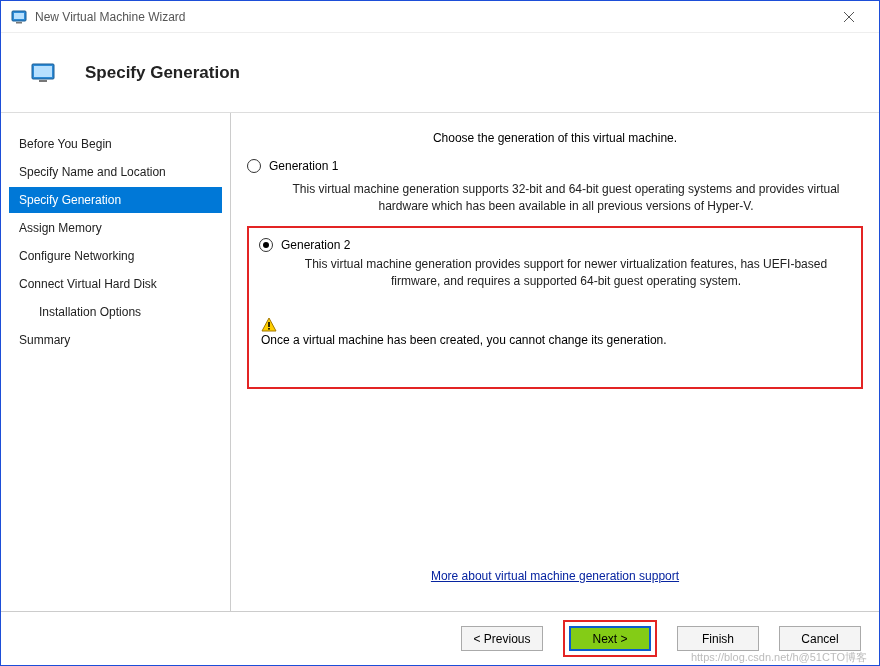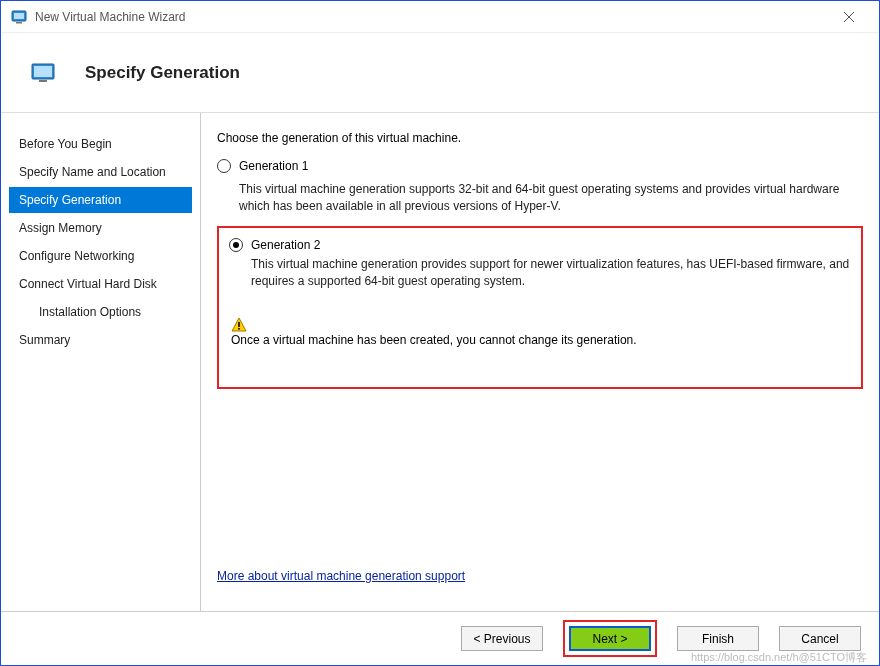--- a/index.html
+++ b/index.html
@@ -54,21 +54,21 @@
 
     
     .body {
       flex: 1;
       display: flex;
       min-height: 0;
     }
 
     
     .sidebar {
-      width: 200px;
+      width: 230px;
       padding: 18px 8px;
       border-right: 1px solid #ccc;
     }
     .sidebar .step {
       padding: 6px 10px;
       margin-bottom: 2px;
       color: #222;
       cursor: pointer;
     }
     .sidebar .step.indent { padding-left: 30px; }
@@ -77,20 +77,21 @@
       color: #fff;
     }
 
     
     .content {
       flex: 1;
       padding: 18px 16px 10px 16px;
       display: flex;
       flex-direction: column;
       position: relative;
+      text-align: center;
     }
     .content .prompt { margin-bottom: 14px; }
 
     .radio-option { margin-bottom: 4px; display: flex; align-items: center; }
     .radio-option .radio {
       width: 14px; height: 14px; border: 1px solid #333; border-radius: 50%;
       margin-right: 8px; display: inline-flex; align-items: center; justify-content: center;
       background: #fff;
     }
     .radio-option .radio.checked::after {

